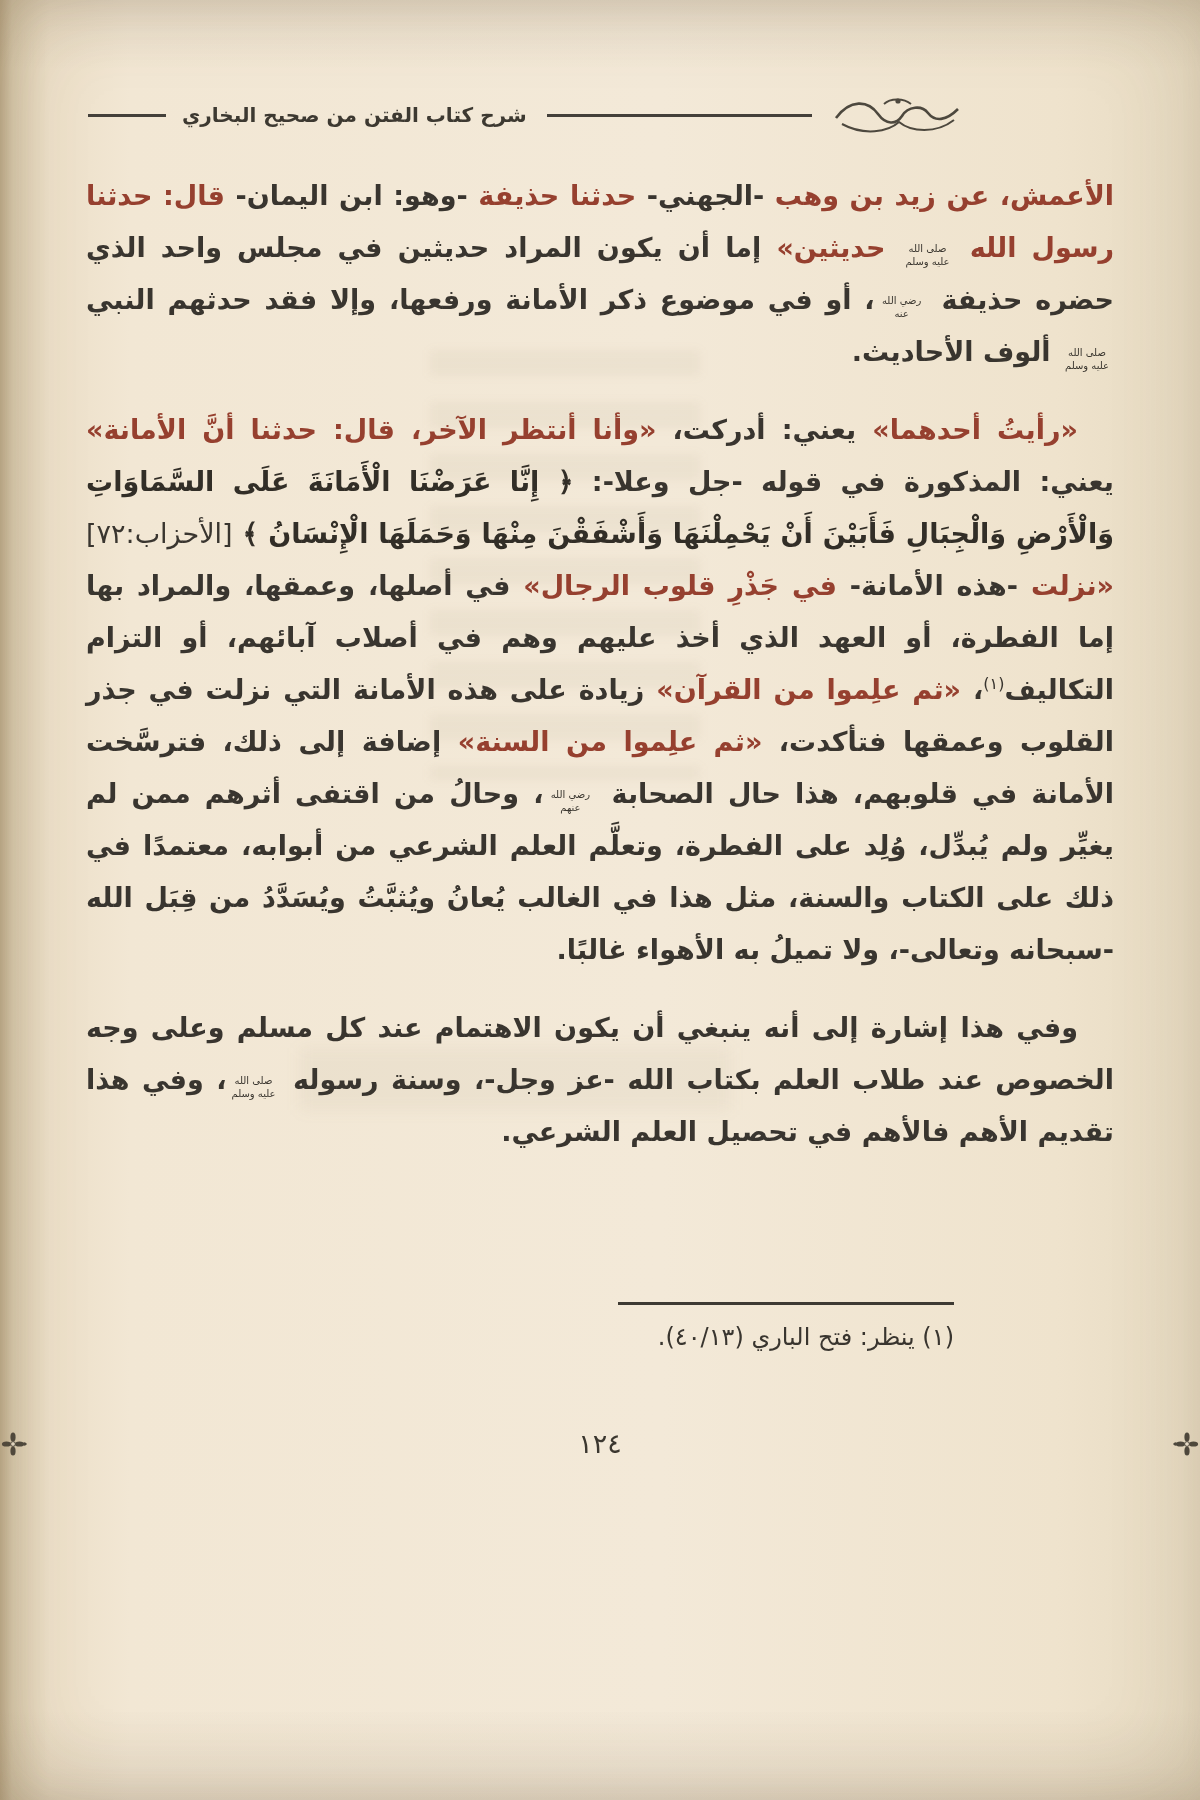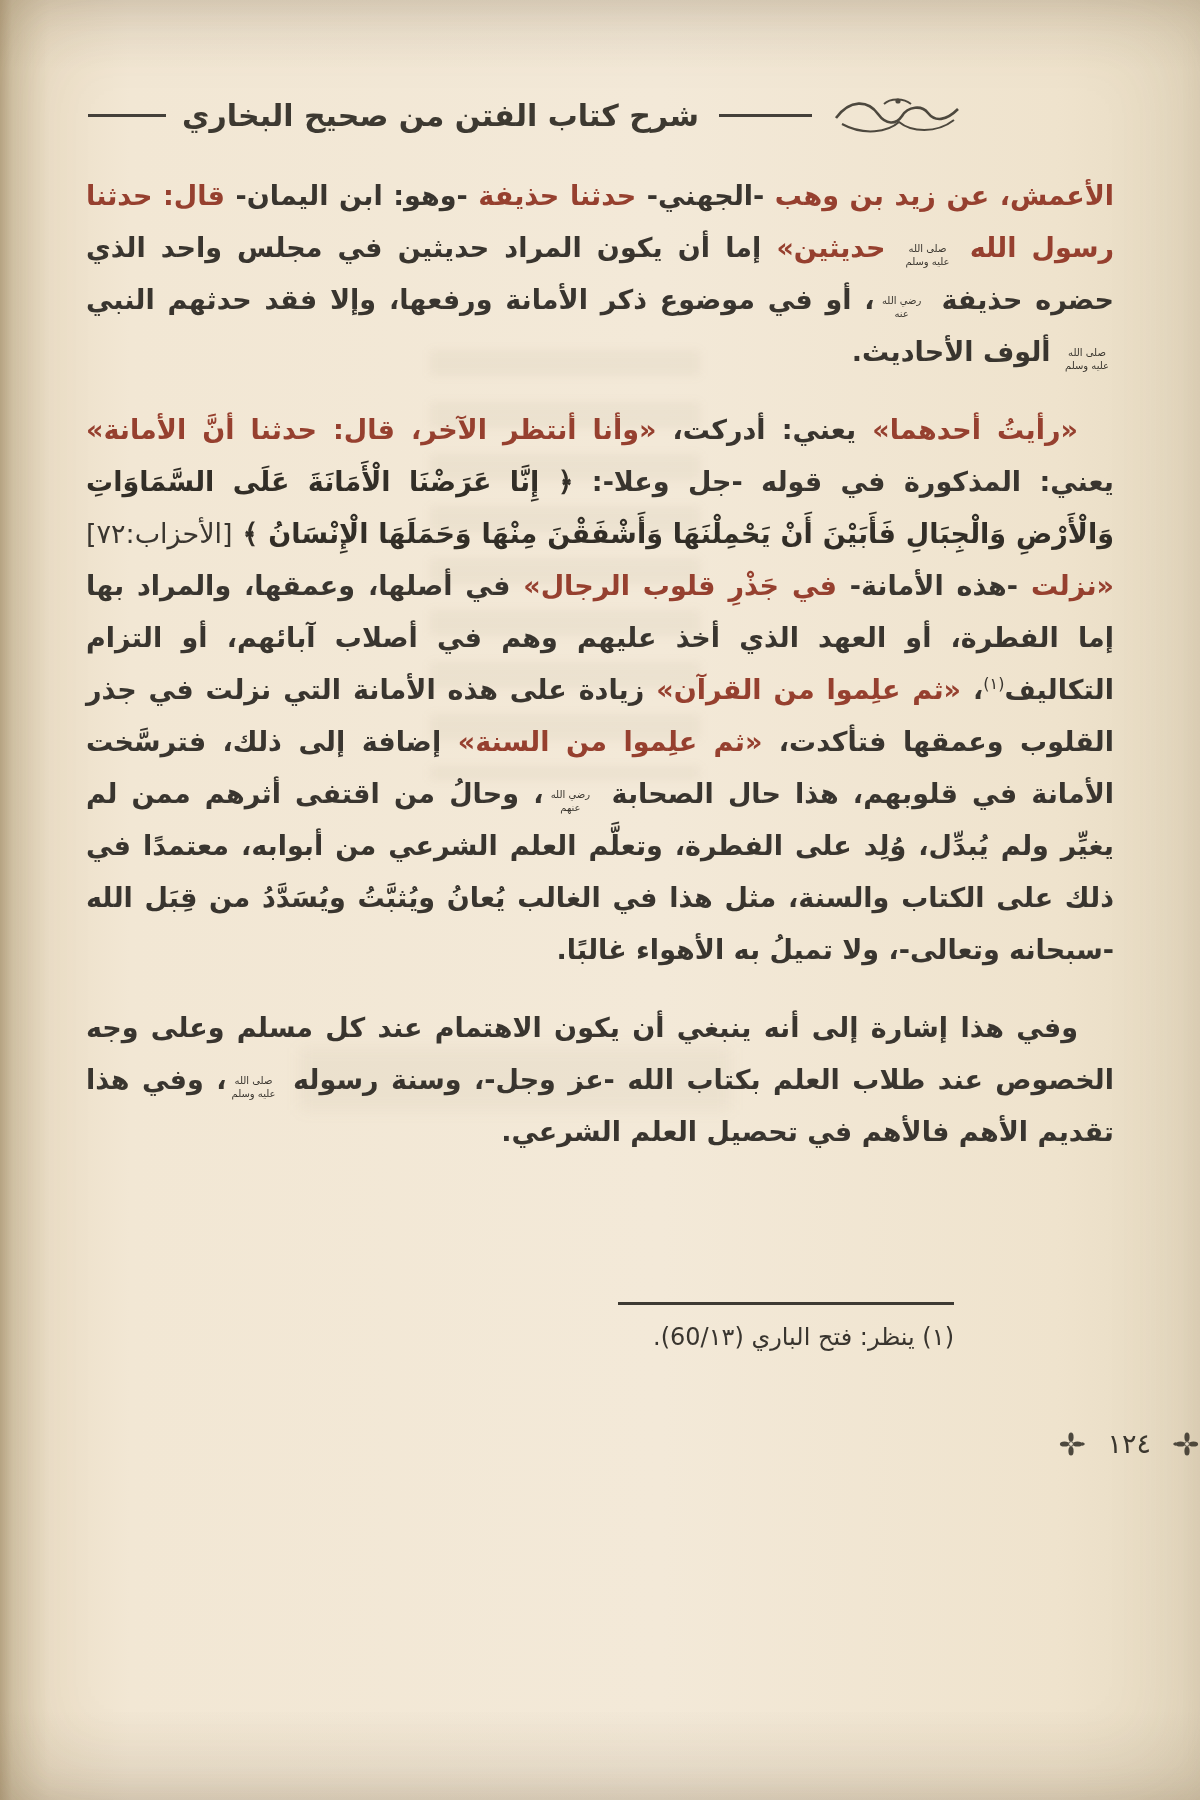--- a/index.html
+++ b/index.html
@@ -19,21 +19,21 @@
   .ghost1{position:absolute;top:350px;left:430px;width:270px;height:430px;
     background:repeating-linear-gradient(180deg, rgba(130,110,80,0.055) 0 26px, rgba(130,110,80,0) 26px 52px);
     filter:blur(5px);}
   .ghost2{position:absolute;top:1048px;left:300px;width:430px;height:62px;
     background:rgba(130,110,80,0.055);filter:blur(8px);}
 
   
   .header{position:absolute;top:88px;left:0;right:0;height:54px;
     display:flex;align-items:center;direction:ltr;padding:0 88px;}
   .rule-short{width:78px;border-top:3px solid #44403a;}
-  .book-title{margin:0 16px;font-size:30px;color:#3d3931;white-space:nowrap;direction:rtl;}
+  .book-title{margin:0 16px;font-size:20px;color:#3d3931;white-space:nowrap;direction:rtl;}
   .rule-long{flex:1;border-top:3px solid #44403a;margin-left:4px;}
   .ornament{margin-left:20px;margin-right:148px;line-height:0;}
 
   
   .content{position:absolute;top:170px;right:86px;left:86px;
     font-size:27px;line-height:52px;text-align:justify;color:#39352f;}
   .para{margin:0 0 26px;}
   .para.indent{text-indent:36px;}
   .red{color:#96402f;font-weight:bold;}
   .blk{color:#39352f;font-weight:bold;}
@@ -43,21 +43,21 @@
   .hon{display:inline-block;width:54px;font-size:10px;line-height:1.25;
     text-align:center;vertical-align:middle;color:#3a362f;font-weight:normal;text-indent:0;margin-top:12px;}
 
   
   .footnote{position:absolute;top:1302px;right:246px;width:336px;
     border-top:3px solid #3e3a33;padding-top:18px;
     font-size:24px;color:#39352f;text-align:right;}
 
   
   .pagenum-row{position:absolute;top:1428px;left:0;right:0;
-    display:flex;justify-content:flex-start;align-items:center;gap:21px;}
+    display:flex;justify-content:space-between;align-items:center;gap:21px;}
   .pagenum{font-size:27px;color:#3b372f;}
   .flower{line-height:0;}
 </style>
 </head>
 <body>
 
 <div class="page">
   <div class="ghost1"></div>
   <div class="ghost2"></div>
 
@@ -77,21 +77,21 @@
 
   <main class="content">
     <p class="para"><span class="red">الأعمش، عن زيد بن وهب </span><span class="blk">-الجهني- </span><span class="red">حدثنا حذيفة </span><span class="blk">-وهو: ابن اليمان- </span><span class="red">قال: حدثنا رسول الله </span><span class="hon">صلى الله عليه وسلم</span><span class="red"> حديثين» </span><span class="blk">إما أن يكون المراد حديثين في مجلس واحد الذي حضره حذيفة </span><span class="hon">رضي الله عنه</span><span class="blk">، أو في موضوع ذكر الأمانة ورفعها، وإلا فقد حدثهم النبي </span><span class="hon">صلى الله عليه وسلم</span><span class="blk"> ألوف الأحاديث.</span></p>
 
     <p class="para indent"><span class="red">«رأيتُ أحدهما» </span><span class="blk">يعني: أدركت، </span><span class="red">«وأنا أنتظر الآخر، قال: حدثنا أنَّ الأمانة» </span><span class="blk">يعني: المذكورة في قوله -جل وعلا-: </span><span class="quran">﴿ إِنَّا عَرَضْنَا الْأَمَانَةَ عَلَى السَّمَاوَاتِ وَالْأَرْضِ وَالْجِبَالِ فَأَبَيْنَ أَنْ يَحْمِلْنَهَا وَأَشْفَقْنَ مِنْهَا وَحَمَلَهَا الْإِنْسَانُ ﴾ </span><span class="ref">[الأحزاب:٧٢] </span><span class="red">«نزلت </span><span class="blk">-هذه الأمانة- </span><span class="red">في جَذْرِ قلوب الرجال» </span><span class="blk">في أصلها، وعمقها، والمراد بها إما الفطرة، أو العهد الذي أخذ عليهم وهم في أصلاب آبائهم، أو التزام التكاليف</span><span class="sup">(١)</span><span class="blk">، </span><span class="red">«ثم علِموا من القرآن» </span><span class="blk">زيادة على هذه الأمانة التي نزلت في جذر القلوب وعمقها فتأكدت، </span><span class="red">«ثم علِموا من السنة» </span><span class="blk">إضافة إلى ذلك، فترسَّخت الأمانة في قلوبهم، هذا حال الصحابة </span><span class="hon">رضي الله عنهم</span><span class="blk">، وحالُ من اقتفى أثرهم ممن لم يغيِّر ولم يُبدِّل، وُلِد على الفطرة، وتعلَّم العلم الشرعي من أبوابه، معتمدًا في ذلك على الكتاب والسنة، مثل هذا في الغالب يُعانُ ويُثبَّتُ ويُسَدَّدُ من قِبَل الله -سبحانه وتعالى-، ولا تميلُ به الأهواء غالبًا.</span></p>
 
     <p class="para indent"><span class="blk">وفي هذا إشارة إلى أنه ينبغي أن يكون الاهتمام عند كل مسلم وعلى وجه الخصوص عند طلاب العلم بكتاب الله -عز وجل-، وسنة رسوله </span><span class="hon">صلى الله عليه وسلم</span><span class="blk">، وفي هذا تقديم الأهم فالأهم في تحصيل العلم الشرعي.</span></p>
   </main>
 
   <div class="footnote">
-    <span>(١) ينظر: فتح الباري (60/١٣).</span>
+    <span>(١) ينظر: فتح الباري (٤٠/١٣).</span>
   </div>
 
   <div class="pagenum-row">
     <span class="flower">
       <svg width="28" height="26" viewBox="0 0 28 26">
         <ellipse cx="15" cy="6" rx="2.6" ry="4.6" fill="#4d483e"></ellipse>
         <ellipse cx="15" cy="20" rx="2.6" ry="4.6" fill="#4d483e"></ellipse>
         <ellipse cx="8.5" cy="13" rx="4.6" ry="2.6" fill="#4d483e"></ellipse>
         <ellipse cx="21.5" cy="13" rx="4.6" ry="2.6" fill="#4d483e"></ellipse>
         <circle cx="15" cy="13" r="2.4" fill="#f0e5d1" stroke="#4d483e" stroke-width="1"></circle>

